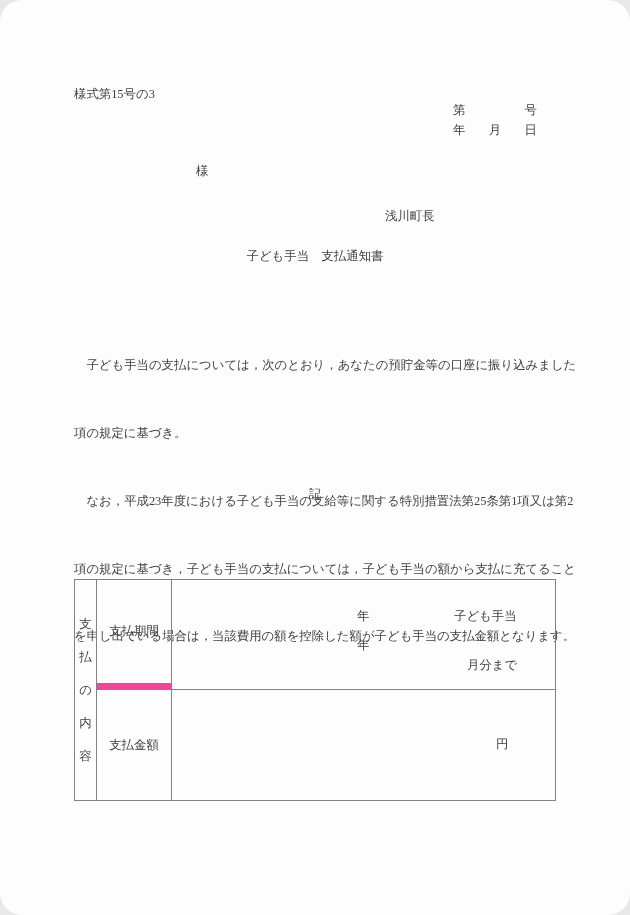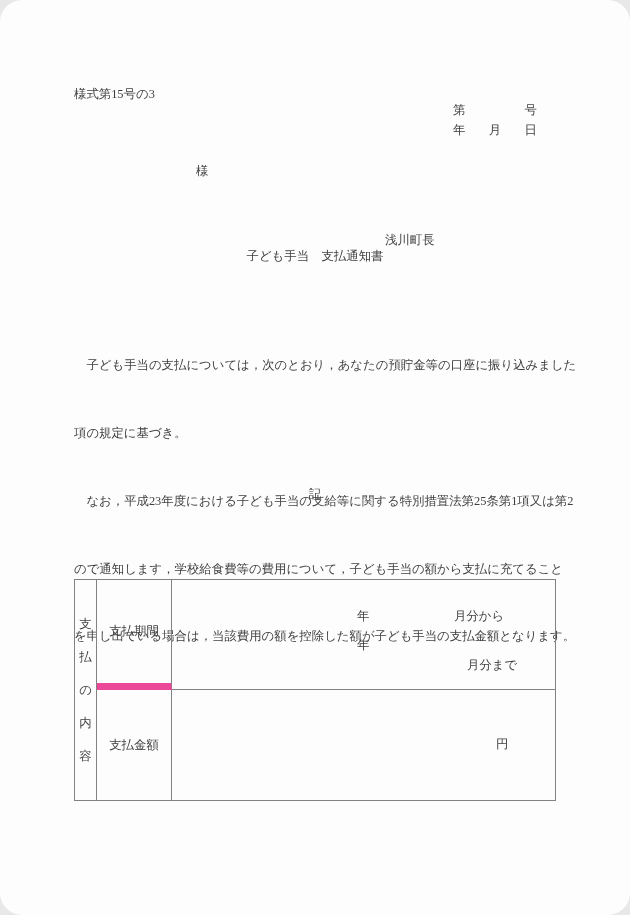--- a/index.html
+++ b/index.html
@@ -25,21 +25,21 @@
   .docnum-row {
     left: 453px; top: 102px; width: 84px;
     display: flex; justify-content: space-between;
   }
   .date-row {
     left: 453px; top: 122px; width: 84px;
     display: flex; justify-content: space-between;
   }
 
   .addressee { left: 196px; top: 163px; }
-  .sender    { left: 385px; top: 208px; margin-top: 24px; }
+  .sender    { left: 385px; top: 208px; }
 
   .doc-title {
     left: 0; top: 248px; width: 630px;
     text-align: center; white-space: pre;
   }
 
   .body-text {
     left: 74px; top: 309px; width: 488px;
     line-height: 22.6px;
   }
@@ -116,40 +116,40 @@
   <div class="abs addressee">様</div>
 
   <div class="abs sender">浅川町長</div>
 
   <div class="abs doc-title">子ども手当　支払通知書</div>
 
   <div class="abs body-text">
     <div class="line">　子ども手当の支払については，次のとおり，あなたの預貯金等の口座に振り込みました</div>
     <div class="line">項の規定に基づき。</div>
     <div class="line">　なお，平成23年度における子ども手当の支給等に関する特別措置法第25条第1項又は第2</div>
-    <div class="line">ので通知します，学校給食費等の費用について，子ども手当の額から支払に充てること</div>
+    <div class="line">項の規定に基づき，子ども手当の支払については，子ども手当の額から支払に充てること</div>
     <div class="line">を申し出ている場合は，当該費用の額を控除した額が子ども手当の支払金額となります。</div>
   </div>
 
   <div class="abs ki-marker">記</div>
 
   <div class="pay-table">
     <div class="cell v-label">
       <span>支</span>
       <span>払</span>
       <span>の</span>
       <span>内</span>
       <span>容</span>
     </div>
 
     <div class="cell label-period">支払期間</div>
 
     <div class="cell content-period">
       <span class="period-year-from">年</span>
-      <span class="period-month-from">月分から</span>
+      <span class="period-month-from">子ども手当</span>
       <span class="period-year-to">年</span>
       <span class="period-month-to">月分まで</span>
     </div>
 
     <div class="cell label-amount">支払金額</div>
 
     <div class="cell content-amount">
       <span class="yen-unit">円</span>
     </div>
   </div>

